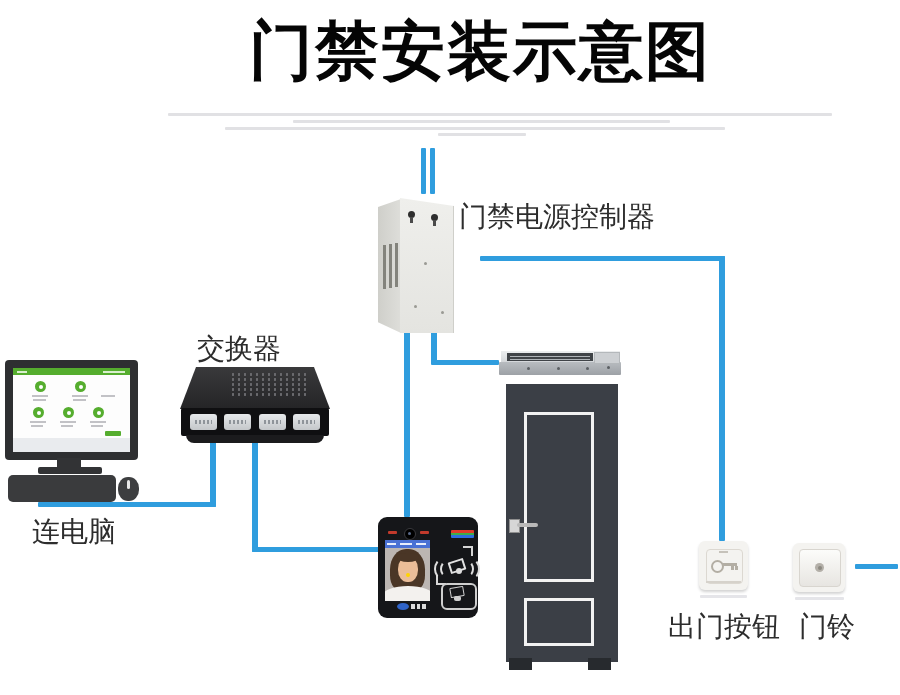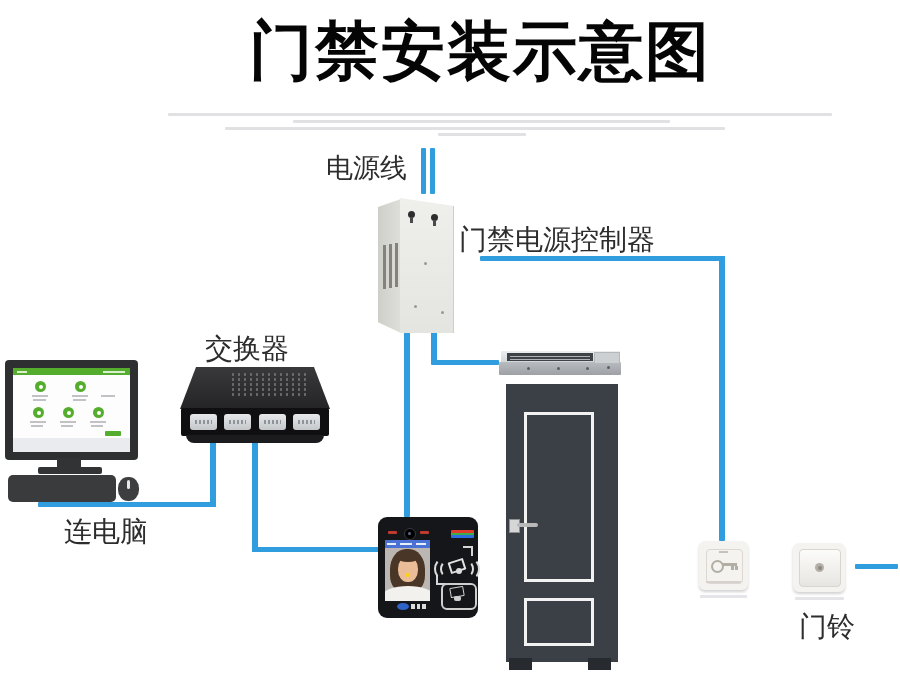--- a/index.html
+++ b/index.html
@@ -257,19 +257,19 @@
   <div class="abs key-tooth" style="left:731px;top:566px;"></div>
   <div class="abs key-tooth" style="left:735px;top:566px;"></div>
   <div class="abs exit-line"></div>
   <div class="abs btn-shadow" style="left:700px;top:595px;width:47px;"></div>
 
   <div class="abs wbtn" style="left:793px;top:543px;width:52px;height:49px;"></div>
   <div class="abs bell-inner"></div>
   <div class="abs bell-dot"></div>
   <div class="abs btn-shadow" style="left:795px;top:597px;width:49px;"></div>
 
-  <div class="abs lbl" style="left:326px;top:150px;font-size:27px;">电源线</div>
-  <div class="abs lbl" style="left:459px;top:221px;">门禁电源控制器</div>
-  <div class="abs lbl" style="left:205px;top:330px;">交换器</div>
-  <div class="abs lbl" style="left:32px;top:513px;margin-left:32px;">连电脑</div>
+  <div class="abs lbl" style="left:459px;top:198px;">门禁电源控制器</div>
+  <div class="abs lbl" style="left:197px;top:330px;">交换器</div>
+  <div class="abs lbl" style="left:32px;top:513px;">连电脑</div>
+  <div class="abs lbl" style="left:668px;top:608px;">出门按钮</div>
   <div class="abs lbl" style="left:799px;top:608px;">门铃</div>
 
 </div>
 
 </body></html>

